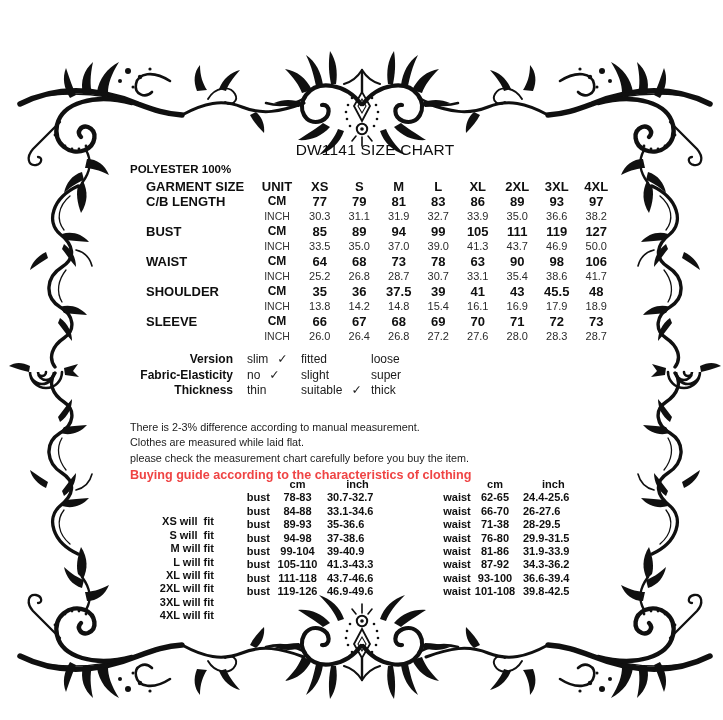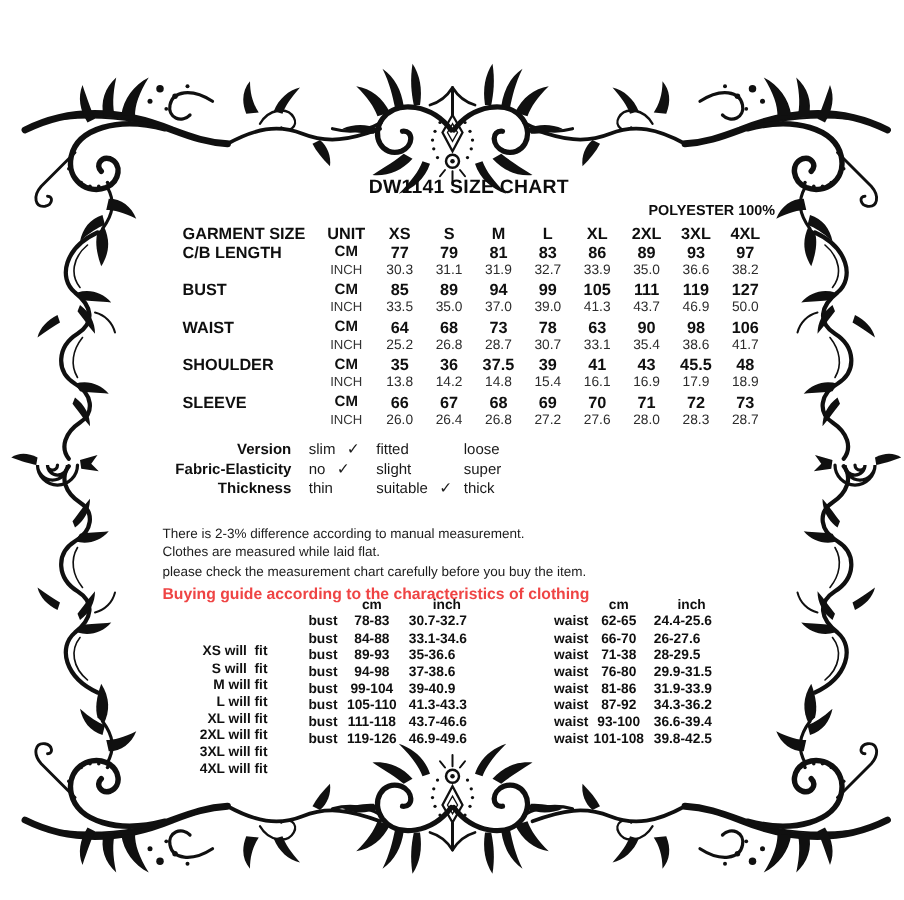--- a/index.html
+++ b/index.html
@@ -4,22 +4,22 @@
 <style>
   html,body{margin:0;padding:0;background:#ffffff;}
   .page{
     position:relative;width:723px;height:720px;background:#ffffff;overflow:hidden;
     font-family:"Liberation Sans",sans-serif;color:#111;
   }
   .ornaments{position:absolute;left:0;top:0;width:723px;height:720px;}
 
   
   .title{position:absolute;left:130px;top:141px;width:490px;text-align:center;
-         font-size:15.5px;font-weight:700;color:#0d0d0d;letter-spacing:.2px;}
-  .material{position:absolute;left:130px;top:163px;width:490px;text-align:right;
+         font-size:15.5px;font-weight:400;color:#0d0d0d;letter-spacing:.2px;}
+  .material{position:absolute;left:130px;top:163px;width:490px;text-align:left;
          font-size:11.5px;font-weight:700;color:#0d0d0d;}
 
   
   .size-grid{position:absolute;left:130px;top:179px;width:470px;display:grid;
          grid-template-columns:108px 46px repeat(8,39.5px);grid-auto-rows:15px;margin-left:16px;}
   .c{text-align:center;line-height:15px;font-size:13px;font-weight:700;color:#0f0f0f;white-space:nowrap;}
   .c.lbl{text-align:left;}
   .c.ucm{font-size:12px;}
   .c.uin{font-size:10.5px;font-weight:400;color:#333;}
   .c.vin{font-size:11px;font-weight:400;color:#2b2b2b;}

